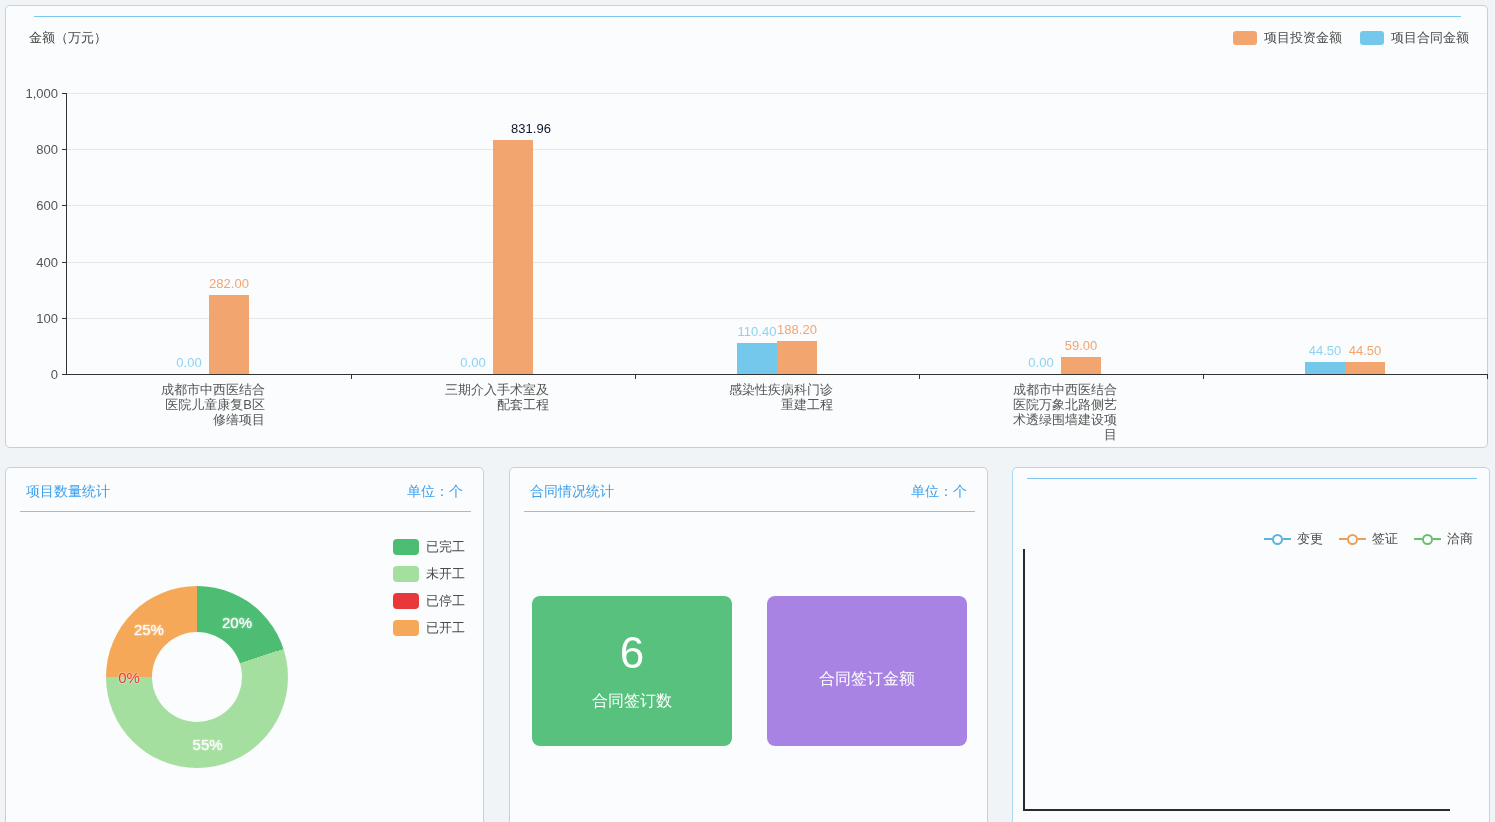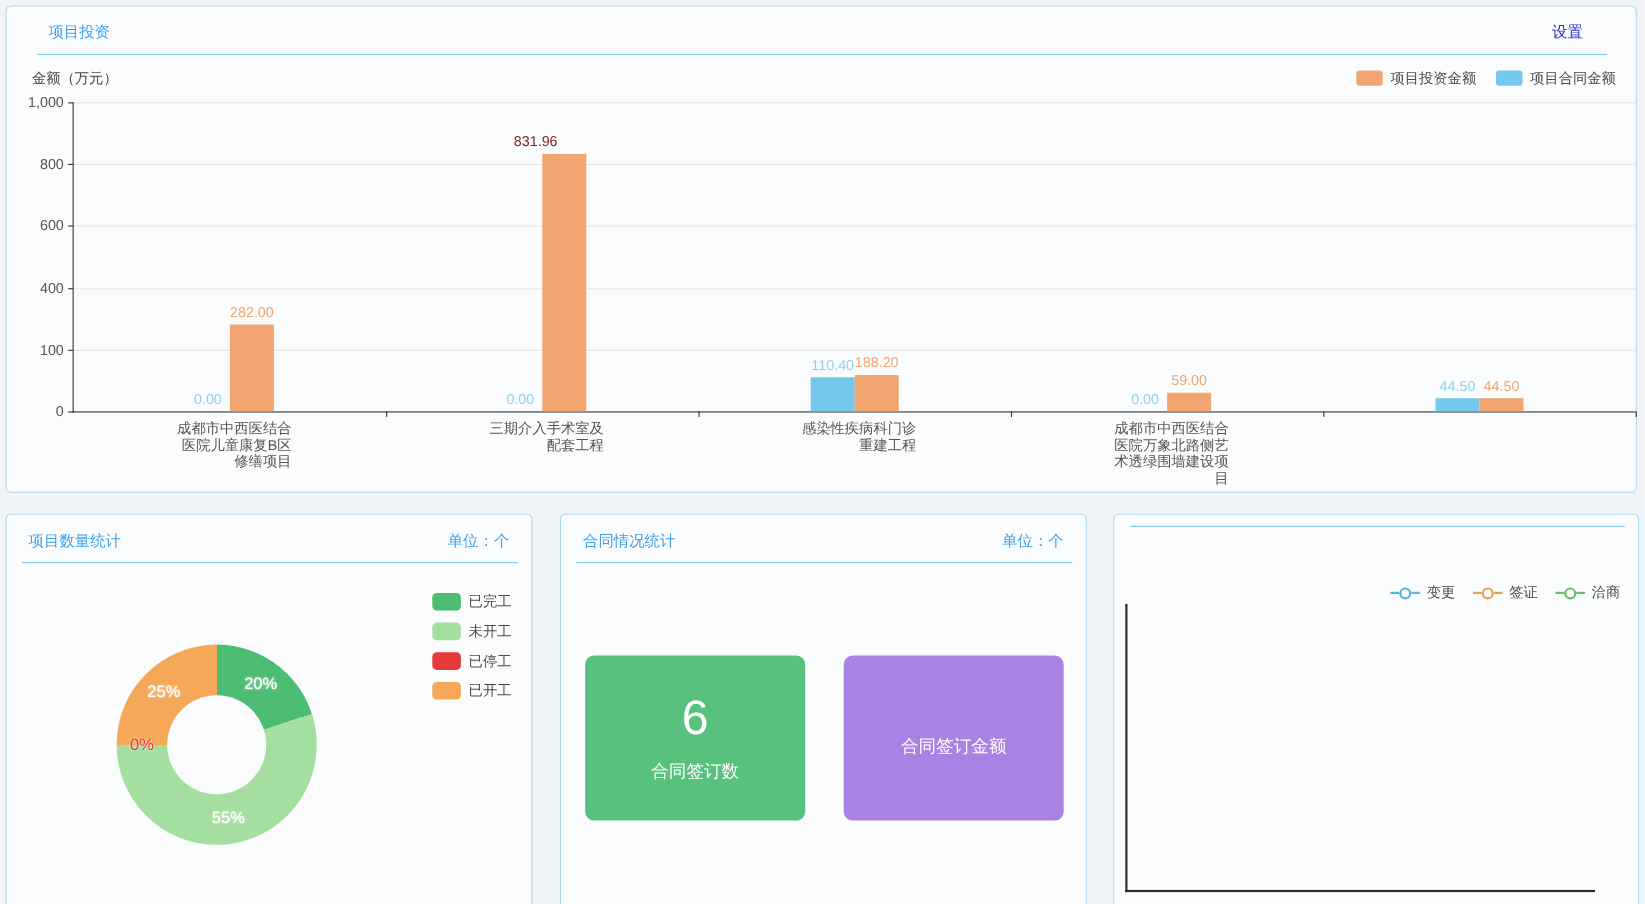--- a/index.html
+++ b/index.html
@@ -60,24 +60,20 @@
   .lg-line{width:8px;height:2px;}
   .lg-circle{width:7px;height:7px;border:2px solid;border-radius:50%;background:#fbfcfd;}
   .lg-text{margin-left:6px;}
   .line-plot{position:absolute;left:10px;top:81px;width:427px;height:262px;
     border-left:2px solid #2b2b2b;border-bottom:2px solid #2b2b2b;box-sizing:border-box;}
 </style>
 </head>
 <body>
 
 <div class="panel" id="panel-investment">
-  <div class="panel-header">
-    <span class="panel-title">项目投资</span>
-    <a class="settings-link">设置</a>
-  </div>
   <div class="divider"></div>
   <div class="chart-top-row">
     <span class="axis-title">金额（万元）</span>
     <div class="legend-row" id="bar-legend">
         <div class="legend-item">
           <div class="legend-swatch" style="background: rgb(242, 165, 110);"></div>
           <div>项目投资金额</div>
         </div>
         <div class="legend-item">
           <div class="legend-swatch" style="background: rgb(116, 200, 236);"></div>
@@ -104,21 +100,21 @@
       <div class="ytickmark" style="top: 281px;"></div>
       <div class="ytick" style="top: 281px;">0</div>
       <div class="xtickmark" style="left: 284px;"></div>
       <div class="bar-value" style="left: 122px; bottom: 4px; color: rgb(143, 210, 238);">0.00</div>
       <div class="bar" style="left: 142px; height: 79.242px; background: rgb(242, 165, 110);"></div>
       <div class="bar-value" style="left: 162px; bottom: 83.242px; color: rgb(242, 165, 110);">282.00</div>
       <div class="cat-label" style="left: 142px;">成都市中西医结合医院儿童康复B区修缮项目</div>
       <div class="xtickmark" style="left: 568px;"></div>
       <div class="bar-value" style="left: 406px; bottom: 4px; color: rgb(143, 210, 238);">0.00</div>
       <div class="bar" style="left: 426px; height: 233.781px; background: rgb(242, 165, 110);"></div>
-      <div class="bar-value" style="left: 420px; bottom: 237.781px; color: #7f1d1d; text-align: center;">831.96</div>
+      <div class="bar-value" style="left: 464px; bottom: 237.781px; color: #0f172a; text-align: center;">831.96</div>
       <div class="cat-label" style="left: 426px;">三期介入手术室及配套工程</div>
       <div class="xtickmark" style="left: 852px;"></div>
       <div class="bar" style="left: 670px; height: 31.0224px; background: rgb(116, 200, 236);"></div>
       <div class="bar-value" style="left: 690px; bottom: 35.0224px; color: rgb(143, 210, 238);">110.40</div>
       <div class="bar" style="left: 710px; height: 33.158px; background: rgb(242, 165, 110);"></div>
       <div class="bar-value" style="left: 730px; bottom: 37.158px; color: rgb(242, 165, 110);">188.20</div>
       <div class="cat-label" style="left: 710px;">感染性疾病科门诊重建工程</div>
       <div class="xtickmark" style="left: 1136px;"></div>
       <div class="bar-value" style="left: 974px; bottom: 4px; color: rgb(143, 210, 238);">0.00</div>
       <div class="bar" style="left: 994px; height: 16.579px; background: rgb(242, 165, 110);"></div>

